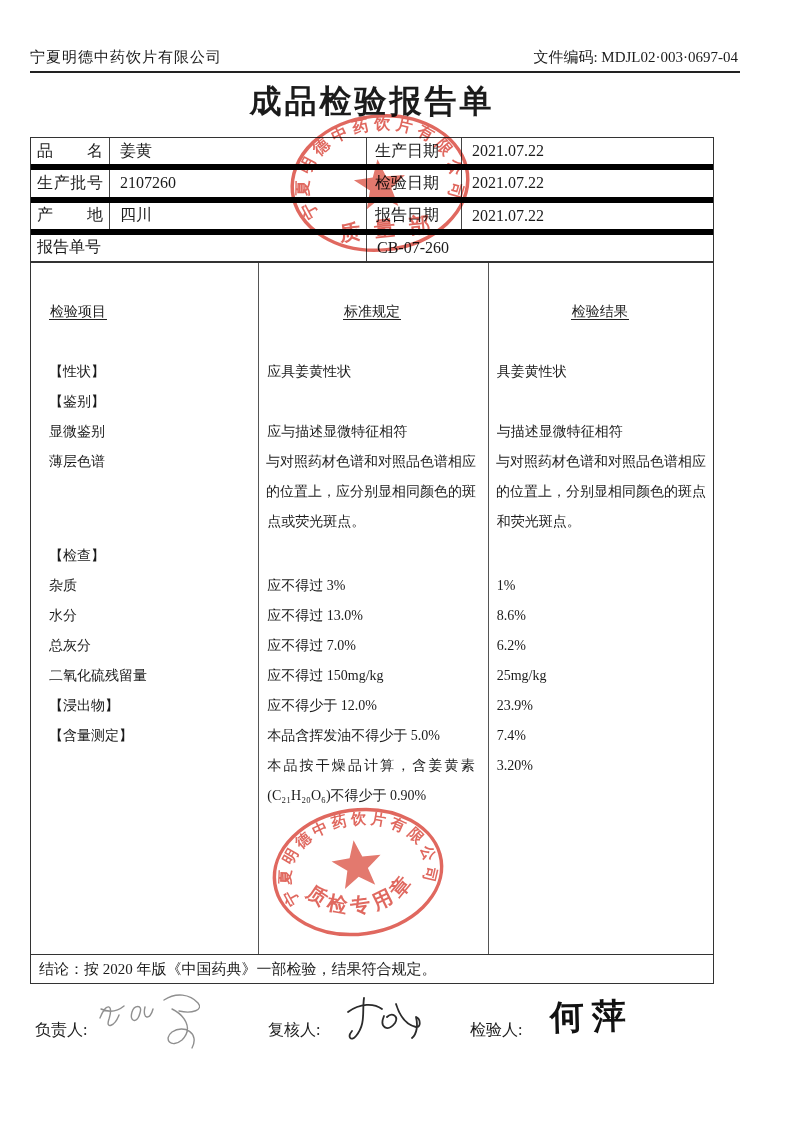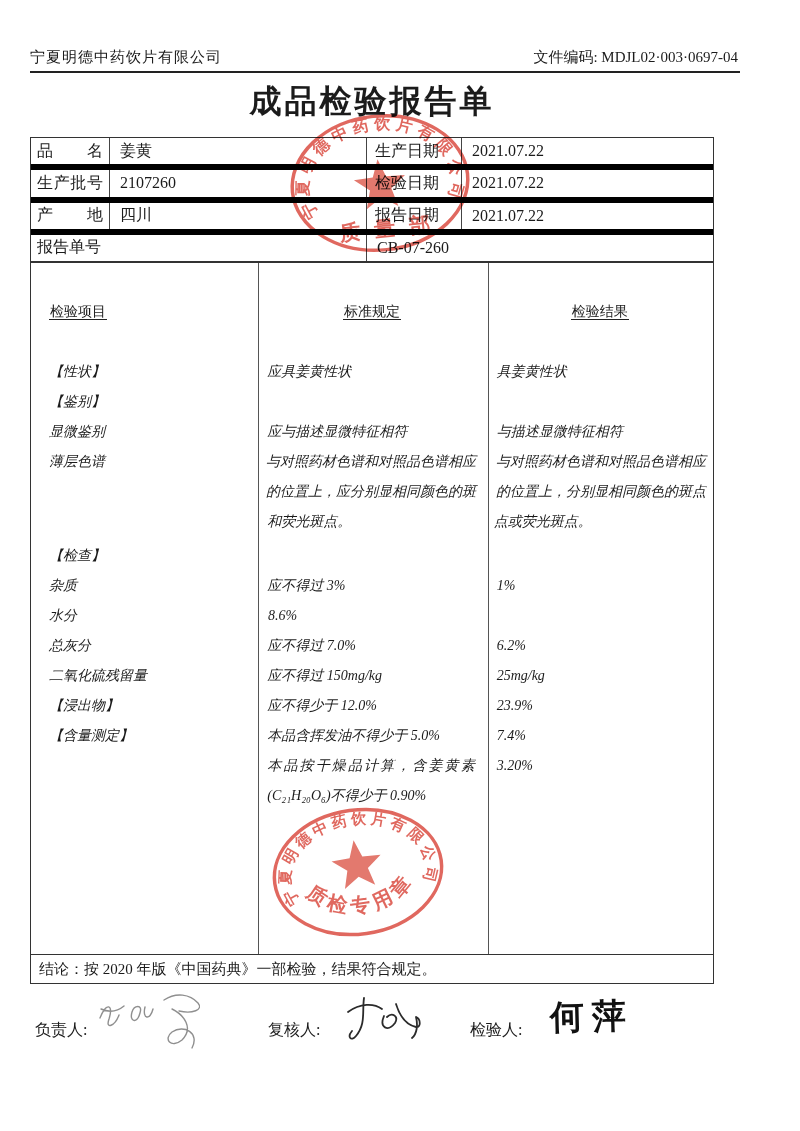--- a/index.html
+++ b/index.html
@@ -41,21 +41,21 @@
   .insp-divider{position:absolute;top:0;bottom:0;width:0;border-left:1px solid #555;}
   .div1{left:227px;} .div2{left:457px;}
   .insp-head{display:flex;padding-top:6px;height:30px;line-height:30px;margin-top:28px;}
   .insp-head .h0{width:227px;padding-left:18px;box-sizing:border-box;}
   .insp-head .h1{width:230px;text-align:center;}
   .insp-head .h2{width:227px;text-align:center;}
   .insp-head span{border-bottom:1px solid #222;padding:0 1px;}
   .insp-lines{margin-top:30px;}
   .insp-row{display:flex;height:30px;line-height:30px;}
   .insp-row.gap{margin-top:4px;gap:19px;}
-  .insp-cell{box-sizing:border-box;white-space:nowrap;overflow:visible;font-style:italic;}
+  .insp-cell{box-sizing:border-box;white-space:nowrap;overflow:visible;}
   .insp-cell.c0{width:227px;padding-left:18px;}
   .insp-cell.c1{width:230px;padding-left:10px;padding-right:12px;}
   .insp-cell.c2{width:227px;padding-left:10px;padding-right:10px;}
   .insp-cell.just{text-align:justify;text-align-last:justify;white-space:normal;}
   
   .conclusion-box{
     position:absolute;left:30px;top:954px;width:684px;height:30px;
     border:1px solid #333;box-sizing:border-box;
     font-size:15px;line-height:28px;padding-left:8px;
   }
@@ -153,35 +153,36 @@
           <div class="insp-cell c1">与对照药材色谱和对照品色谱相应</div>
           <div class="insp-cell c2">与对照药材色谱和对照品色谱相应</div>
         </div>
         <div class="insp-row">
           <div class="insp-cell c0"></div>
           <div class="insp-cell c1">的位置上，应分别显相同颜色的斑</div>
           <div class="insp-cell c2">的位置上，分别显相同颜色的斑点</div>
         </div>
         <div class="insp-row">
           <div class="insp-cell c0"></div>
+          <div class="insp-cell c1">点或荧光斑点。</div>
           <div class="insp-cell c2">和荧光斑点。</div>
-          <div class="insp-cell c1">点或荧光斑点。</div>
         </div>
         <div class="insp-row gap">
           <div class="insp-cell c0">【检查】</div>
           <div class="insp-cell c1"></div>
           <div class="insp-cell c2"></div>
         </div>
         <div class="insp-row">
           <div class="insp-cell c0">杂质</div>
           <div class="insp-cell c1">应不得过 3%</div>
           <div class="insp-cell c2">1%</div>
         </div>
         <div class="insp-row">
           <div class="insp-cell c0">水分</div>
+          <div class="insp-cell c1">应不得过 13.0%</div>
           <div class="insp-cell c2">8.6%</div>
         </div>
         <div class="insp-row">
           <div class="insp-cell c0">总灰分</div>
           <div class="insp-cell c1">应不得过 7.0%</div>
           <div class="insp-cell c2">6.2%</div>
         </div>
         <div class="insp-row">
           <div class="insp-cell c0">二氧化硫残留量</div>
           <div class="insp-cell c1">应不得过 150mg/kg</div>

